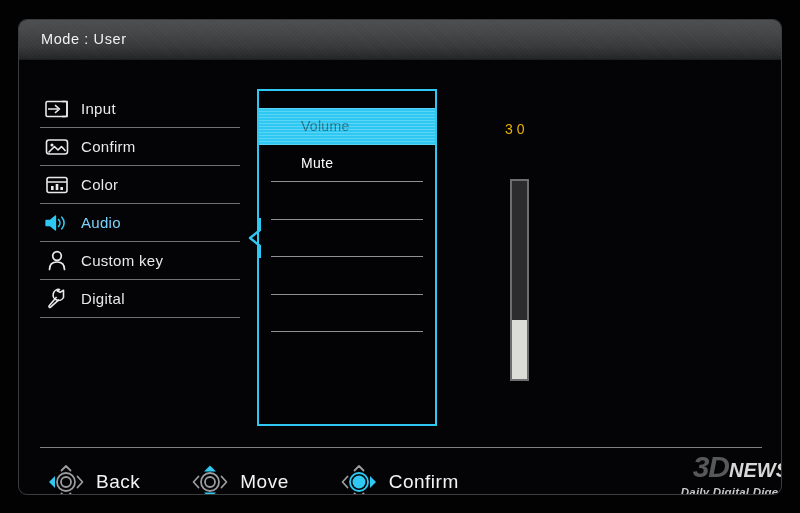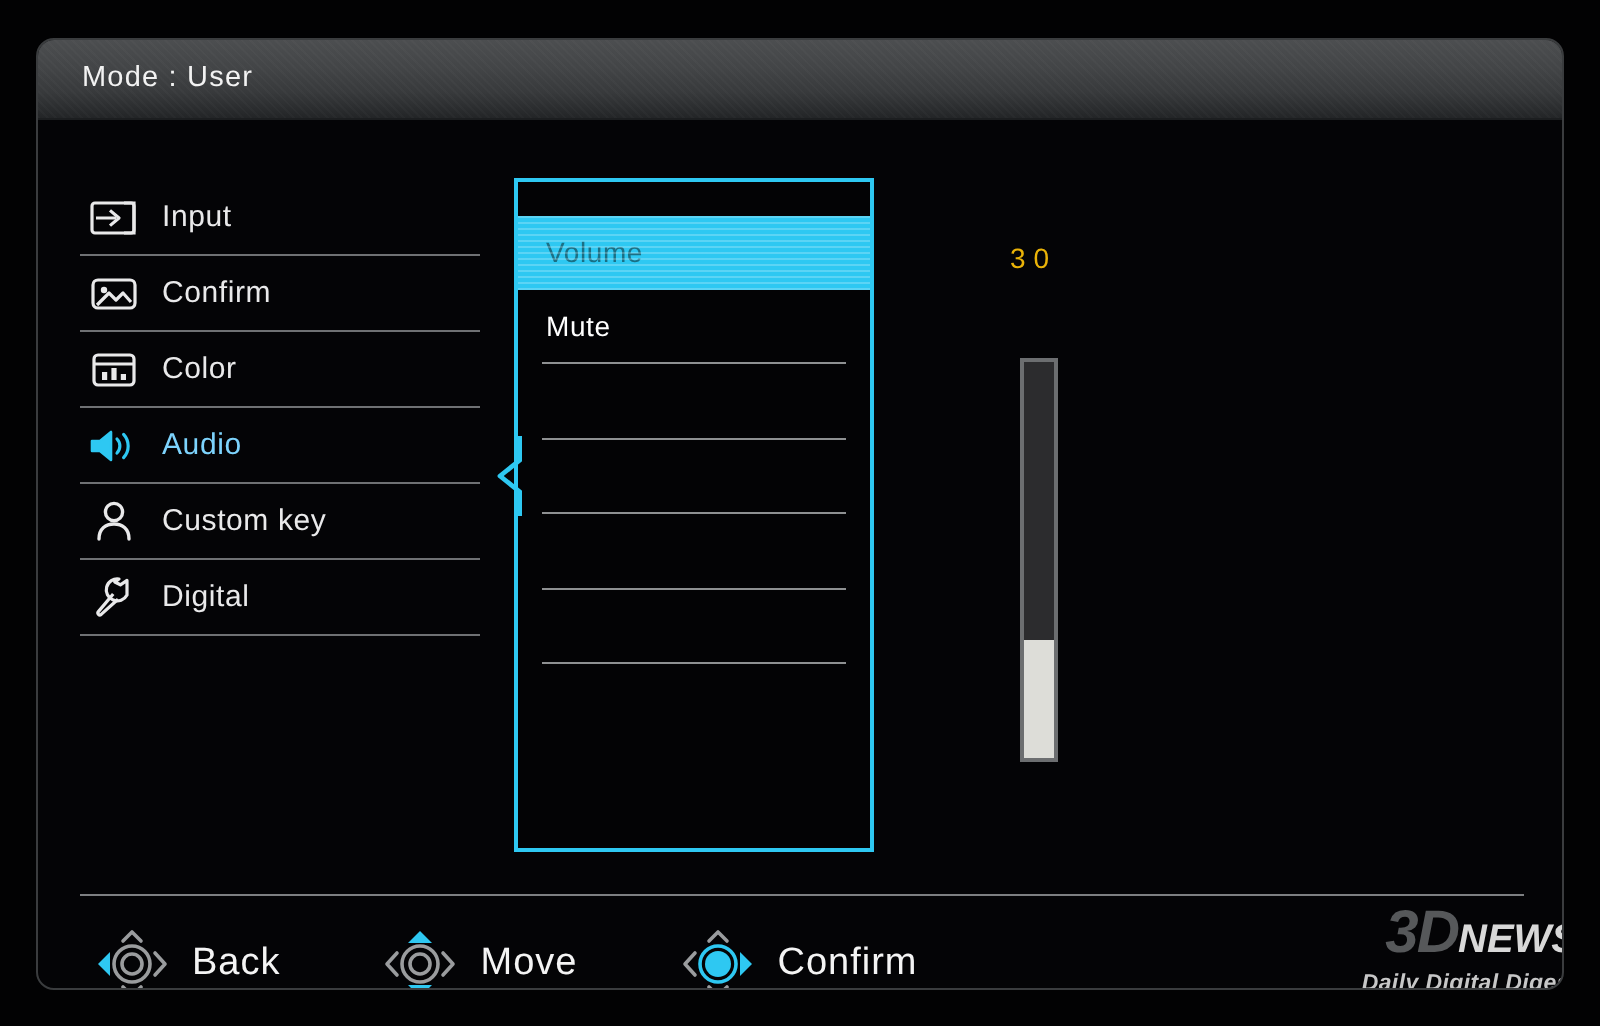--- a/index.html
+++ b/index.html
@@ -118,20 +118,21 @@
     box-sizing: border-box;
     display: flex;
     align-items: center;
     padding-left: 14px;
   }
   .sub-row .sub-label {
     font-size: 14px;
     letter-spacing: 0.3px;
     color: #ffffff;
     white-space: nowrap;
+    margin-left: 28px;
   }
   .sub-row.spacer { height: 17px; }
   .sub-row.selected {
     background: #2ec8f2;
   }
   .sub-row.selected .sub-label { color: #1a6f85; }
   .sub-row.selected::after {
     content: "";
     position: absolute;
     left: 0; top: 0; right: 0; bottom: 0;

